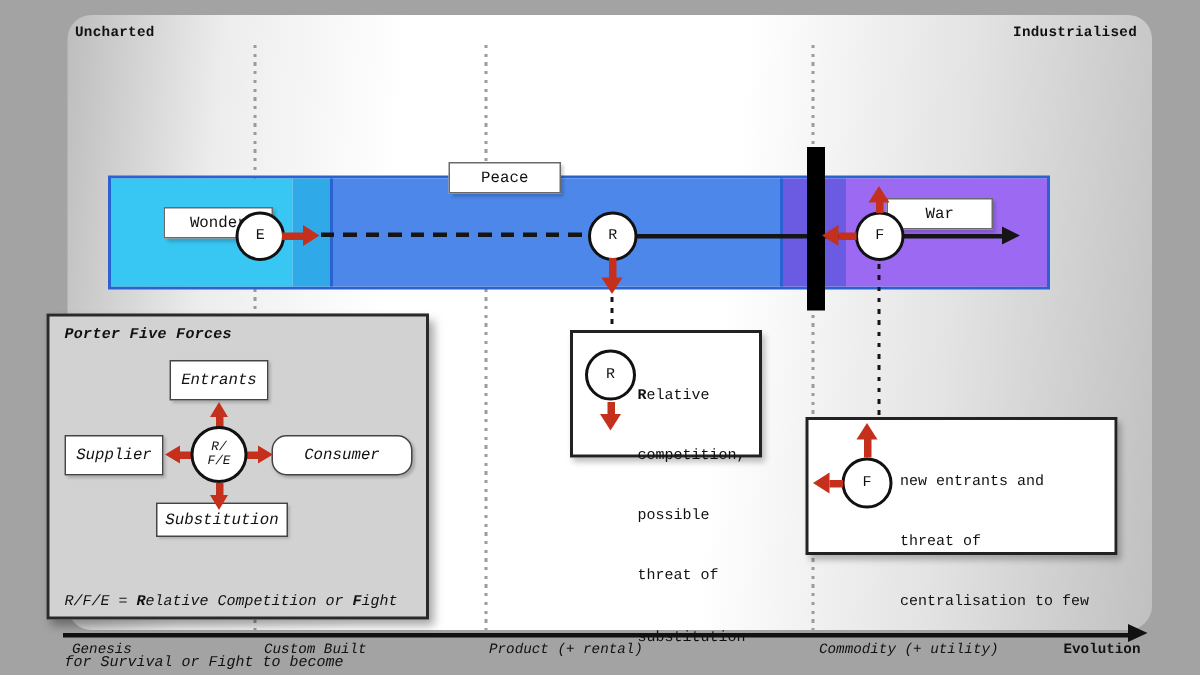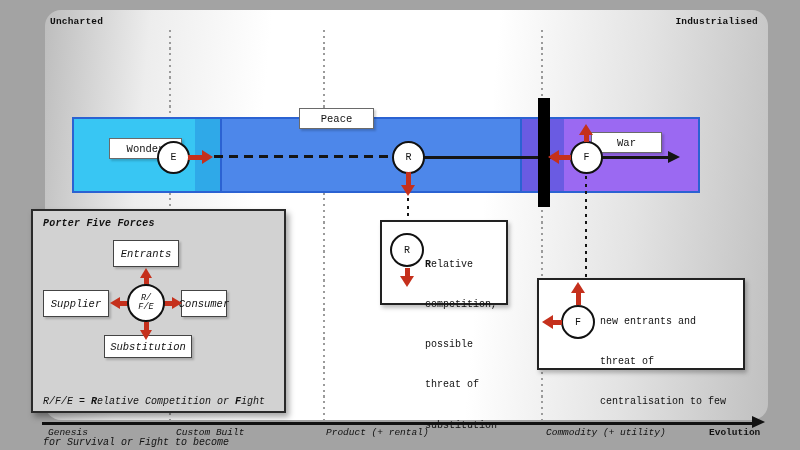--- a/index.html
+++ b/index.html
@@ -152,21 +152,21 @@
     <div>new entrants and</div>
     <div>threat of</div>
     <div>centralisation to few</div>
     
   </div>
 
   <div class="abs" id="porter">
     <div id="porter-title">Porter Five Forces</div>
     <div class="inbox" style="left:80px;top:29px;width:66px;height:27px;text-align:center;">Entrants</div>
     <div class="inbox" style="left:10px;top:79px;width:66px;height:27px;">Supplier</div>
-    <div class="inbox" style="left:148px;top:79px;width:46px;height:27px;">Consumer</div>
+    <div class="inbox" style="left:148px;top:79px;width:94px;height:27px;border-radius:10px;">Consumer</div>
     <div class="inbox" style="left:71px;top:124px;width:88px;height:23px;">Substitution</div>
     <div id="porter-circle">
       <div>R/</div>
       <div>F/E</div>
     </div>
 
     <div class="parrow" style="left:111px;top:66px;width:4.5px;height:9px;"></div>
     <div class="ptri u" style="left:106.5px;top:57px;"></div>
     <div class="parrow" style="left:111px;top:111px;width:4.5px;height:9px;"></div>
     <div class="ptri d" style="left:106.5px;top:119px;"></div>

